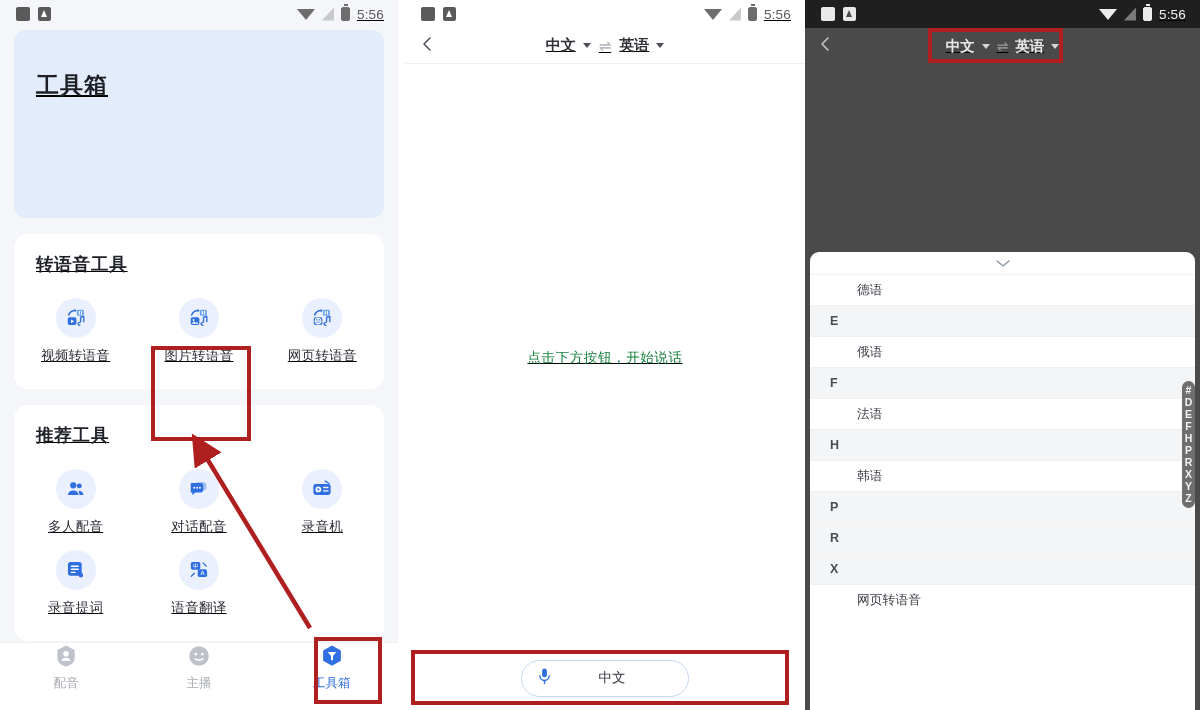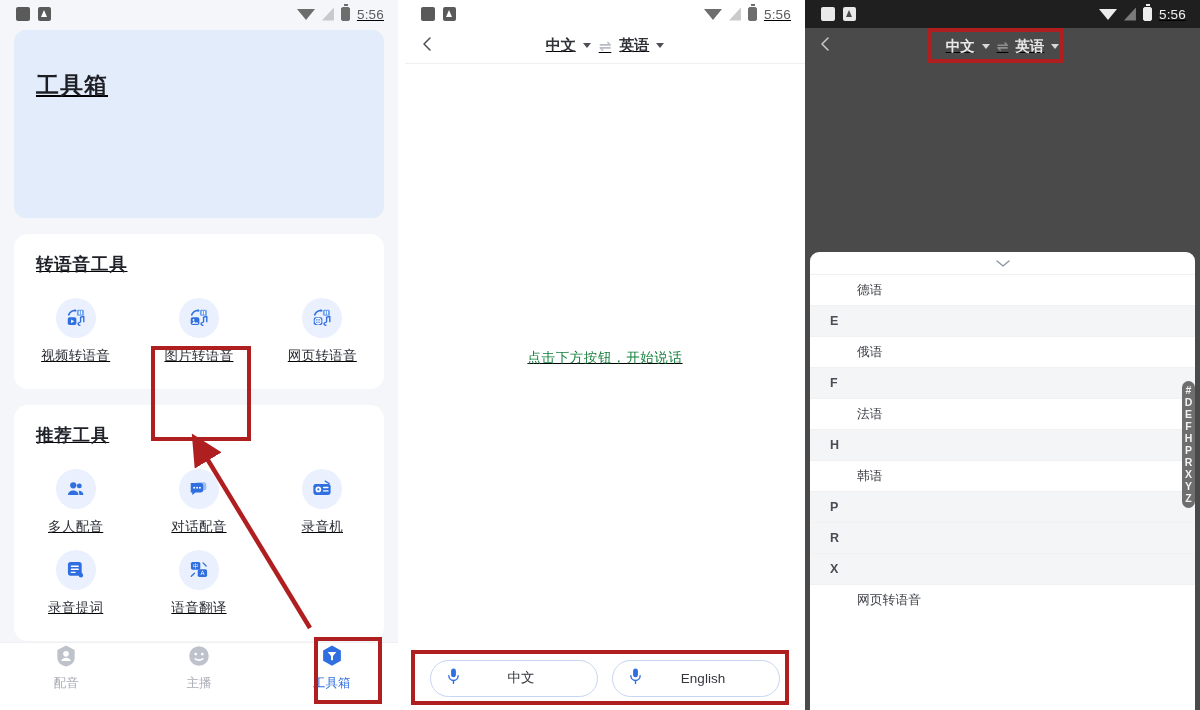--- a/index.html
+++ b/index.html
@@ -345,30 +345,20 @@
       <div class="mic-btn">
         <span class="mic-ico">
           <svg width="13" height="17" viewBox="0 0 14 18">
               <rect x="4.4" y="1" width="5.2" height="9.4" rx="2.6" fill="#2f6fe0"></rect>
               <path d="M2 8.8a5 5 0 0 0 10 0" stroke="#2f6fe0" stroke-width="1.5" fill="none" stroke-linecap="round"></path>
               <path d="M7 13.8V17" stroke="#2f6fe0" stroke-width="1.5" stroke-linecap="round"></path>
             </svg>
         </span>
         <span class="mic-txt">中文</span>
       </div>
-      <div class="mic-btn">
-        <span class="mic-ico">
-          <svg width="13" height="17" viewBox="0 0 14 18">
-              <rect x="4.4" y="1" width="5.2" height="9.4" rx="2.6" fill="#2f6fe0"></rect>
-              <path d="M2 8.8a5 5 0 0 0 10 0" stroke="#2f6fe0" stroke-width="1.5" fill="none" stroke-linecap="round"></path>
-              <path d="M7 13.8V17" stroke="#2f6fe0" stroke-width="1.5" stroke-linecap="round"></path>
-            </svg>
-        </span>
-        <span class="mic-txt">English</span>
-      </div>
     </div>
   </div>
 
   <div class="panel panel-c">
 
     <div class="statusbar dark">
       <div class="sb-left">
         <div class="sb-sq"></div>
         <div class="sb-app"></div>
       </div>

